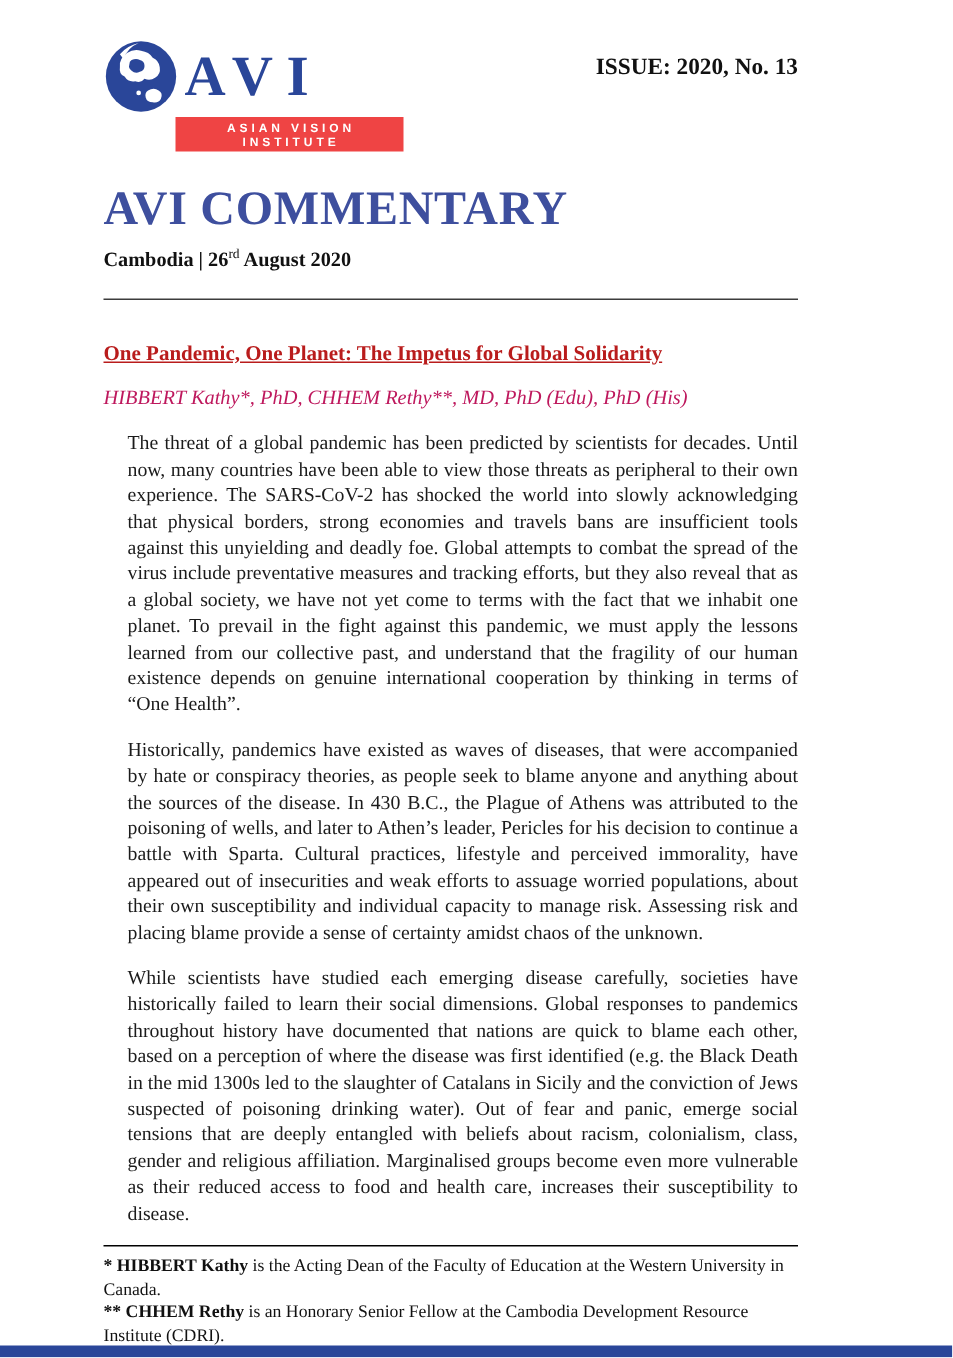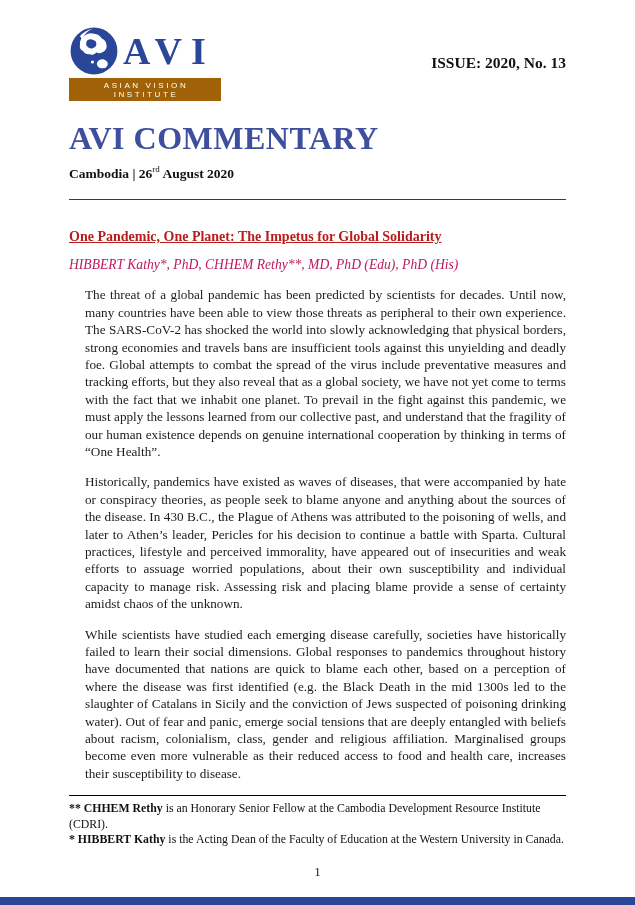--- a/index.html
+++ b/index.html
@@ -3,21 +3,21 @@
 <meta charset="utf-8">
 <style>
   html, body { margin: 0; padding: 0; background: #ffffff; }
   .page {
     position: relative;
     width: 635px;
     height: 905px;
     margin: 0 auto;
     background: #ffffff;
     box-sizing: border-box;
-    padding: 26px 69px 0 69px;
+    padding: 26px 103px 0 69px;
     font-family: "Liberation Serif", serif;
     color: #1b1b1b;
     overflow: hidden;
   }
 
   
   .header { display: flex; justify-content: space-between; align-items: flex-start; }
   .logo { display: inline-block; }
   .logo-top { display: flex; align-items: center; }
   .globe { width: 50px; height: 50px; display: block; }
@@ -25,35 +25,36 @@
     font-family: "Liberation Serif", serif;
     font-weight: bold;
     font-size: 38px;
     letter-spacing: 9px;
     color: #2a4699;
     margin-left: 4px;
     line-height: 1;
   }
   .logo-banner {
     margin-top: 2px;
-    background: #a16207;
+    background: #ef4444;
     color: #ffffff;
     font-family: "Liberation Sans", sans-serif;
-    font-weight: normal;
+    font-weight: bold;
     font-size: 8px;
     letter-spacing: 2.6px;
     text-align: center;
     padding: 3px 4px 2px 6px;
     width: 142px;
+    margin-left: 48px;
   }
   .issue {
     font-weight: bold;
     font-size: 15.5px;
     color: #111111;
-    margin-top: 28px;
+    margin-top: 10px;
     white-space: nowrap;
   }
 
   
   .commentary-title {
     margin: 20px 0 0 0;
     font-size: 32px;
     font-weight: bold;
     letter-spacing: 0.5px;
     color: #3e4f9e;
@@ -164,21 +165,21 @@
     <h2 class="article-title">One Pandemic, One Planet: The Impetus for Global Solidarity</h2>
     <p class="authors">HIBBERT Kathy*, PhD, CHHEM Rethy**, MD, PhD (Edu), PhD (His)</p>
     <p class="body-para">The threat of a global pandemic has been predicted by scientists for decades. Until now, many countries have been able to view those threats as peripheral to their own experience. The SARS-CoV-2 has shocked the world into slowly acknowledging that physical borders, strong economies and travels bans are insufficient tools against this unyielding and deadly foe. Global attempts to combat the spread of the virus include preventative measures and tracking efforts, but they also reveal that as a global society, we have not yet come to terms with the fact that we inhabit one planet. To prevail in the fight against this pandemic, we must apply the lessons learned from our collective past, and understand that the fragility of our human existence depends on genuine international cooperation by thinking in terms of “One Health”.</p>
     <p class="body-para">Historically, pandemics have existed as waves of diseases, that were accompanied by hate or conspiracy theories, as people seek to blame anyone and anything about the sources of the disease. In 430 B.C., the Plague of Athens was attributed to the poisoning of wells, and later to Athen’s leader, Pericles for his decision to continue a battle with Sparta. Cultural practices, lifestyle and perceived immorality, have appeared out of insecurities and weak efforts to assuage worried populations, about their own susceptibility and individual capacity to manage risk. Assessing risk and placing blame provide a sense of certainty amidst chaos of the unknown.</p>
     <p class="body-para">While scientists have studied each emerging disease carefully, societies have historically failed to learn their social dimensions. Global responses to pandemics throughout history have documented that nations are quick to blame each other, based on a perception of where the disease was first identified (e.g. the Black Death in the mid 1300s led to the slaughter of Catalans in Sicily and the conviction of Jews suspected of poisoning drinking water). Out of fear and panic, emerge social tensions that are deeply entangled with beliefs about racism, colonialism, class, gender and religious affiliation. Marginalised groups become even more vulnerable as their reduced access to food and health care, increases their susceptibility to disease.</p>
   </article>
 
   <div class="footnote-rule"></div>
 
   <div class="footnotes">
+    <p><span class="fn-name">* HIBBERT Kathy</span><span> is the Acting Dean of the Faculty of Education at the Western University in Canada.</span></p>
     <p><span class="fn-name">** CHHEM Rethy</span><span> is an Honorary Senior Fellow at the Cambodia Development Resource Institute (CDRI).</span></p>
-    <p><span class="fn-name">* HIBBERT Kathy</span><span> is the Acting Dean of the Faculty of Education at the Western University in Canada.</span></p>
   </div>
 
   <div class="page-number">1</div>
 
   <div class="footer-bar"></div>
 
 </div>
 
 </body></html>

